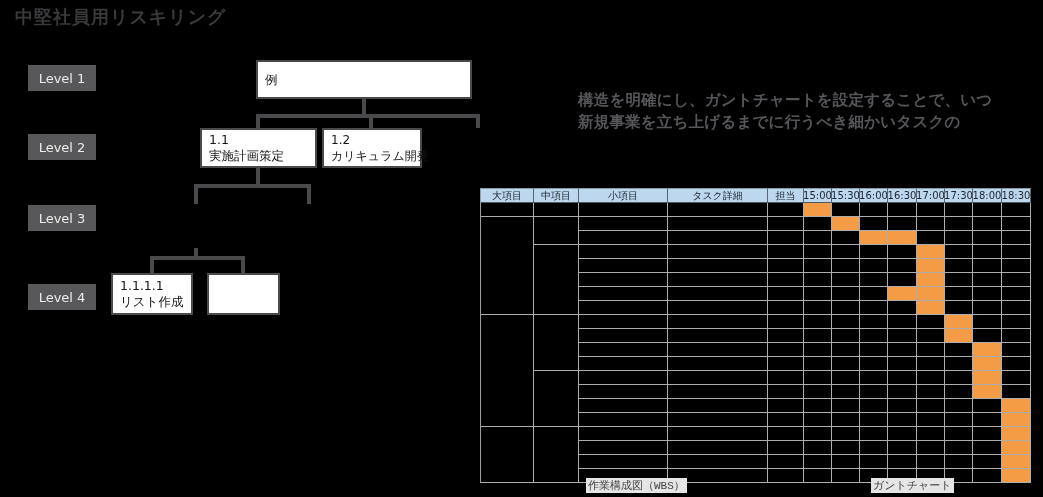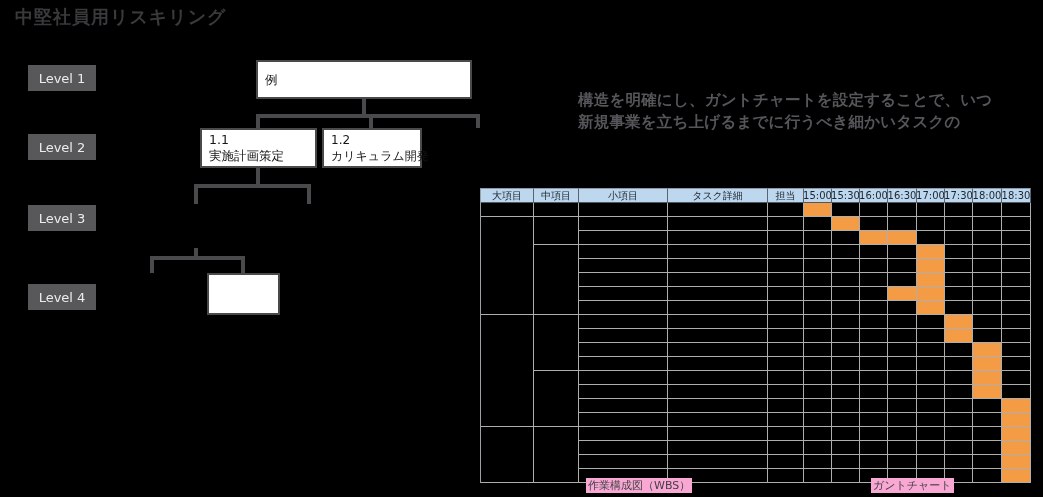--- a/index.html
+++ b/index.html
@@ -25,21 +25,21 @@
   }
   .node span{display:block;}
   
   .connector{background:#4a4a4c;}
   
   #description{
     left:578px;top:90px;width:465px;color:#55555a;font-weight:bold;
     font-size:15.5px;line-height:21.5px;letter-spacing:0.2px;
   }
   
-  .caption{font-size:11px;color:#414144;background:#f9a8d4;padding:0 2px;}
+  .caption{font-size:11px;color:#414144;background:#e5e5e5;padding:0 2px;font-family:Liberation Mono, monospace;}
   
   #gantt-table{
     left:480px;top:188px;width:550px;height:295px;
     display:grid;box-sizing:border-box;
     grid-template-columns:53px 45px 89px 100px 36px 28px 28px 28px 29px 28px 28px 29px 29px;
     grid-template-rows:15px repeat(20,14px);
     border-left:1px solid #9aa0a8;
   }
   .gh{
     color:#1b2530;font-size:10px;display:flex;align-items:center;justify-content:center;
@@ -79,20 +79,24 @@
   <div class="abs node" style="left:256px;top:60px;width:216px;height:39px">
     <span>例</span>
   </div>
   <div class="abs node" style="left:200px;top:128px;width:117px;height:40px">
     <span>1.1</span>
     <span>実施計画策定</span>
   </div>
   <div class="abs node" style="left:322px;top:128px;width:100px;height:40px;font-size:12px">
     <span>1.2</span>
     <span>カリキュラム開発</span>
+  </div>
+  <div class="abs node" style="left:111px;top:273px;width:82px;height:42px">
+    <span>1.1.1.1</span>
+    <span>リスト作成</span>
   </div>
   <div class="abs node" style="left:207px;top:273px;width:73px;height:42px">
     <span></span>
     <span></span>
   </div>
 
   <div id="description" class="abs">
     <div>構造を明確にし、ガントチャートを設定することで、いつ</div>
     <div>新規事業を立ち上げるまでに行うべき細かいタスクの</div>
   </div>

